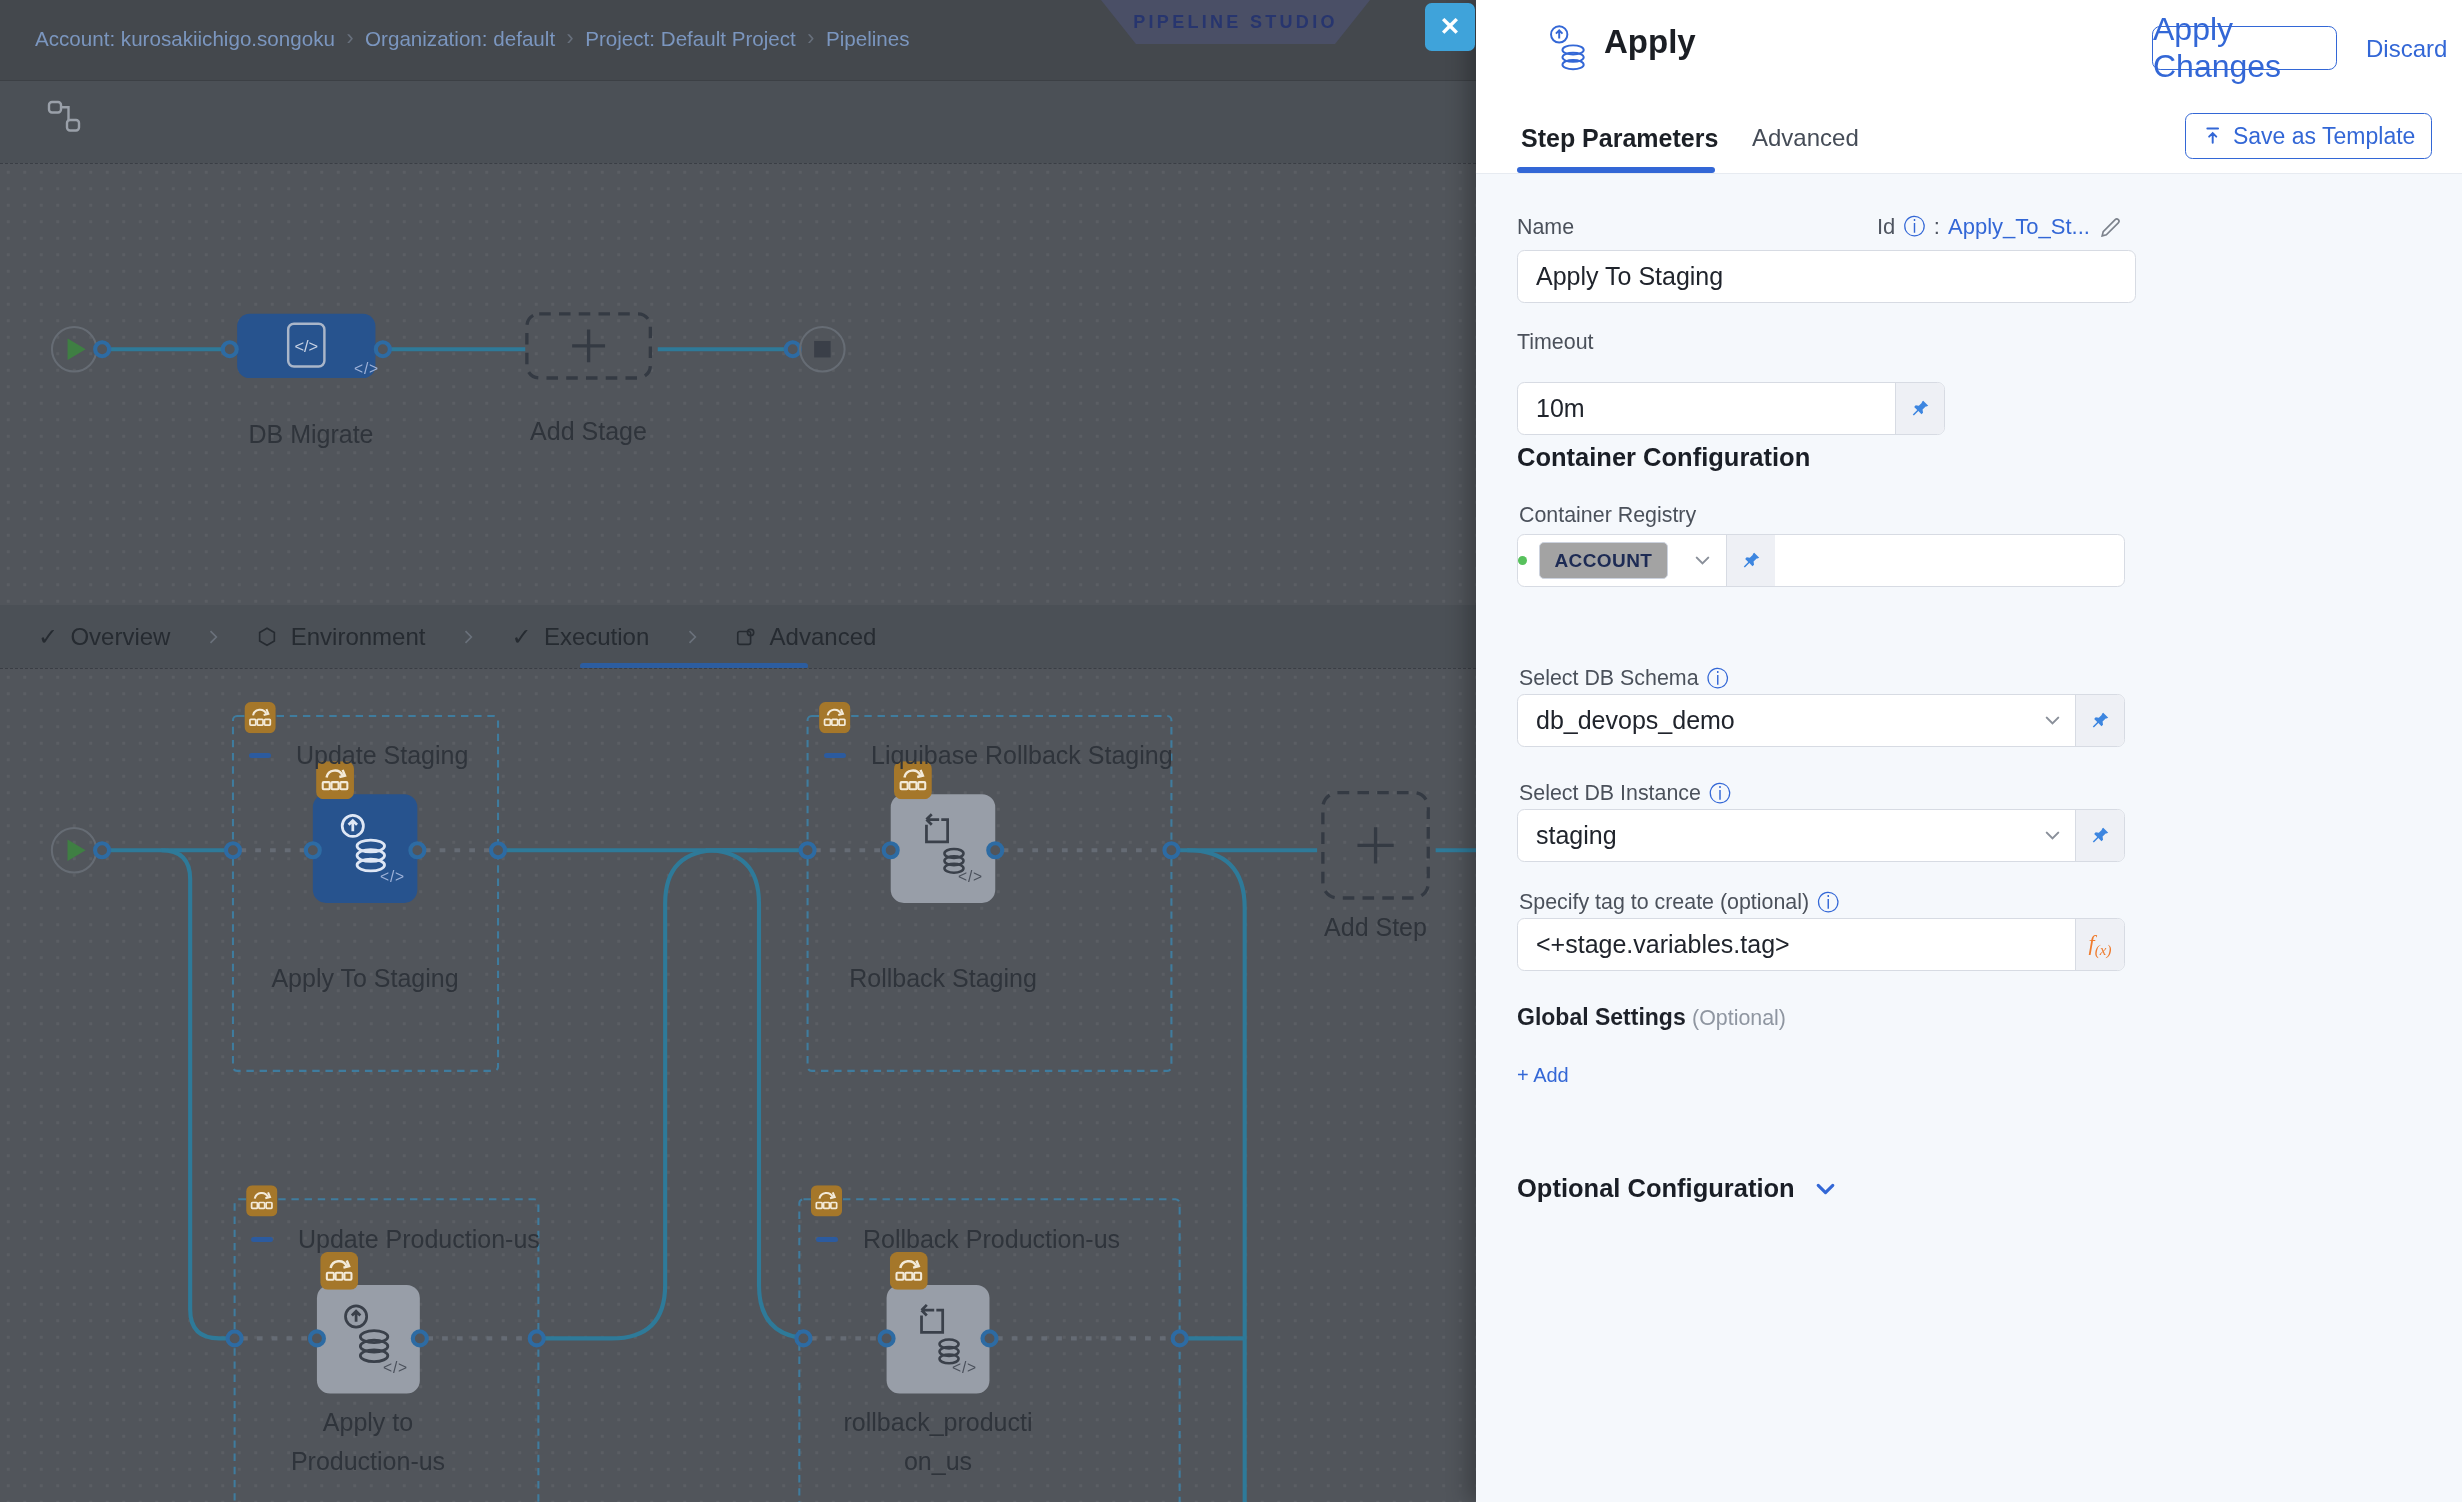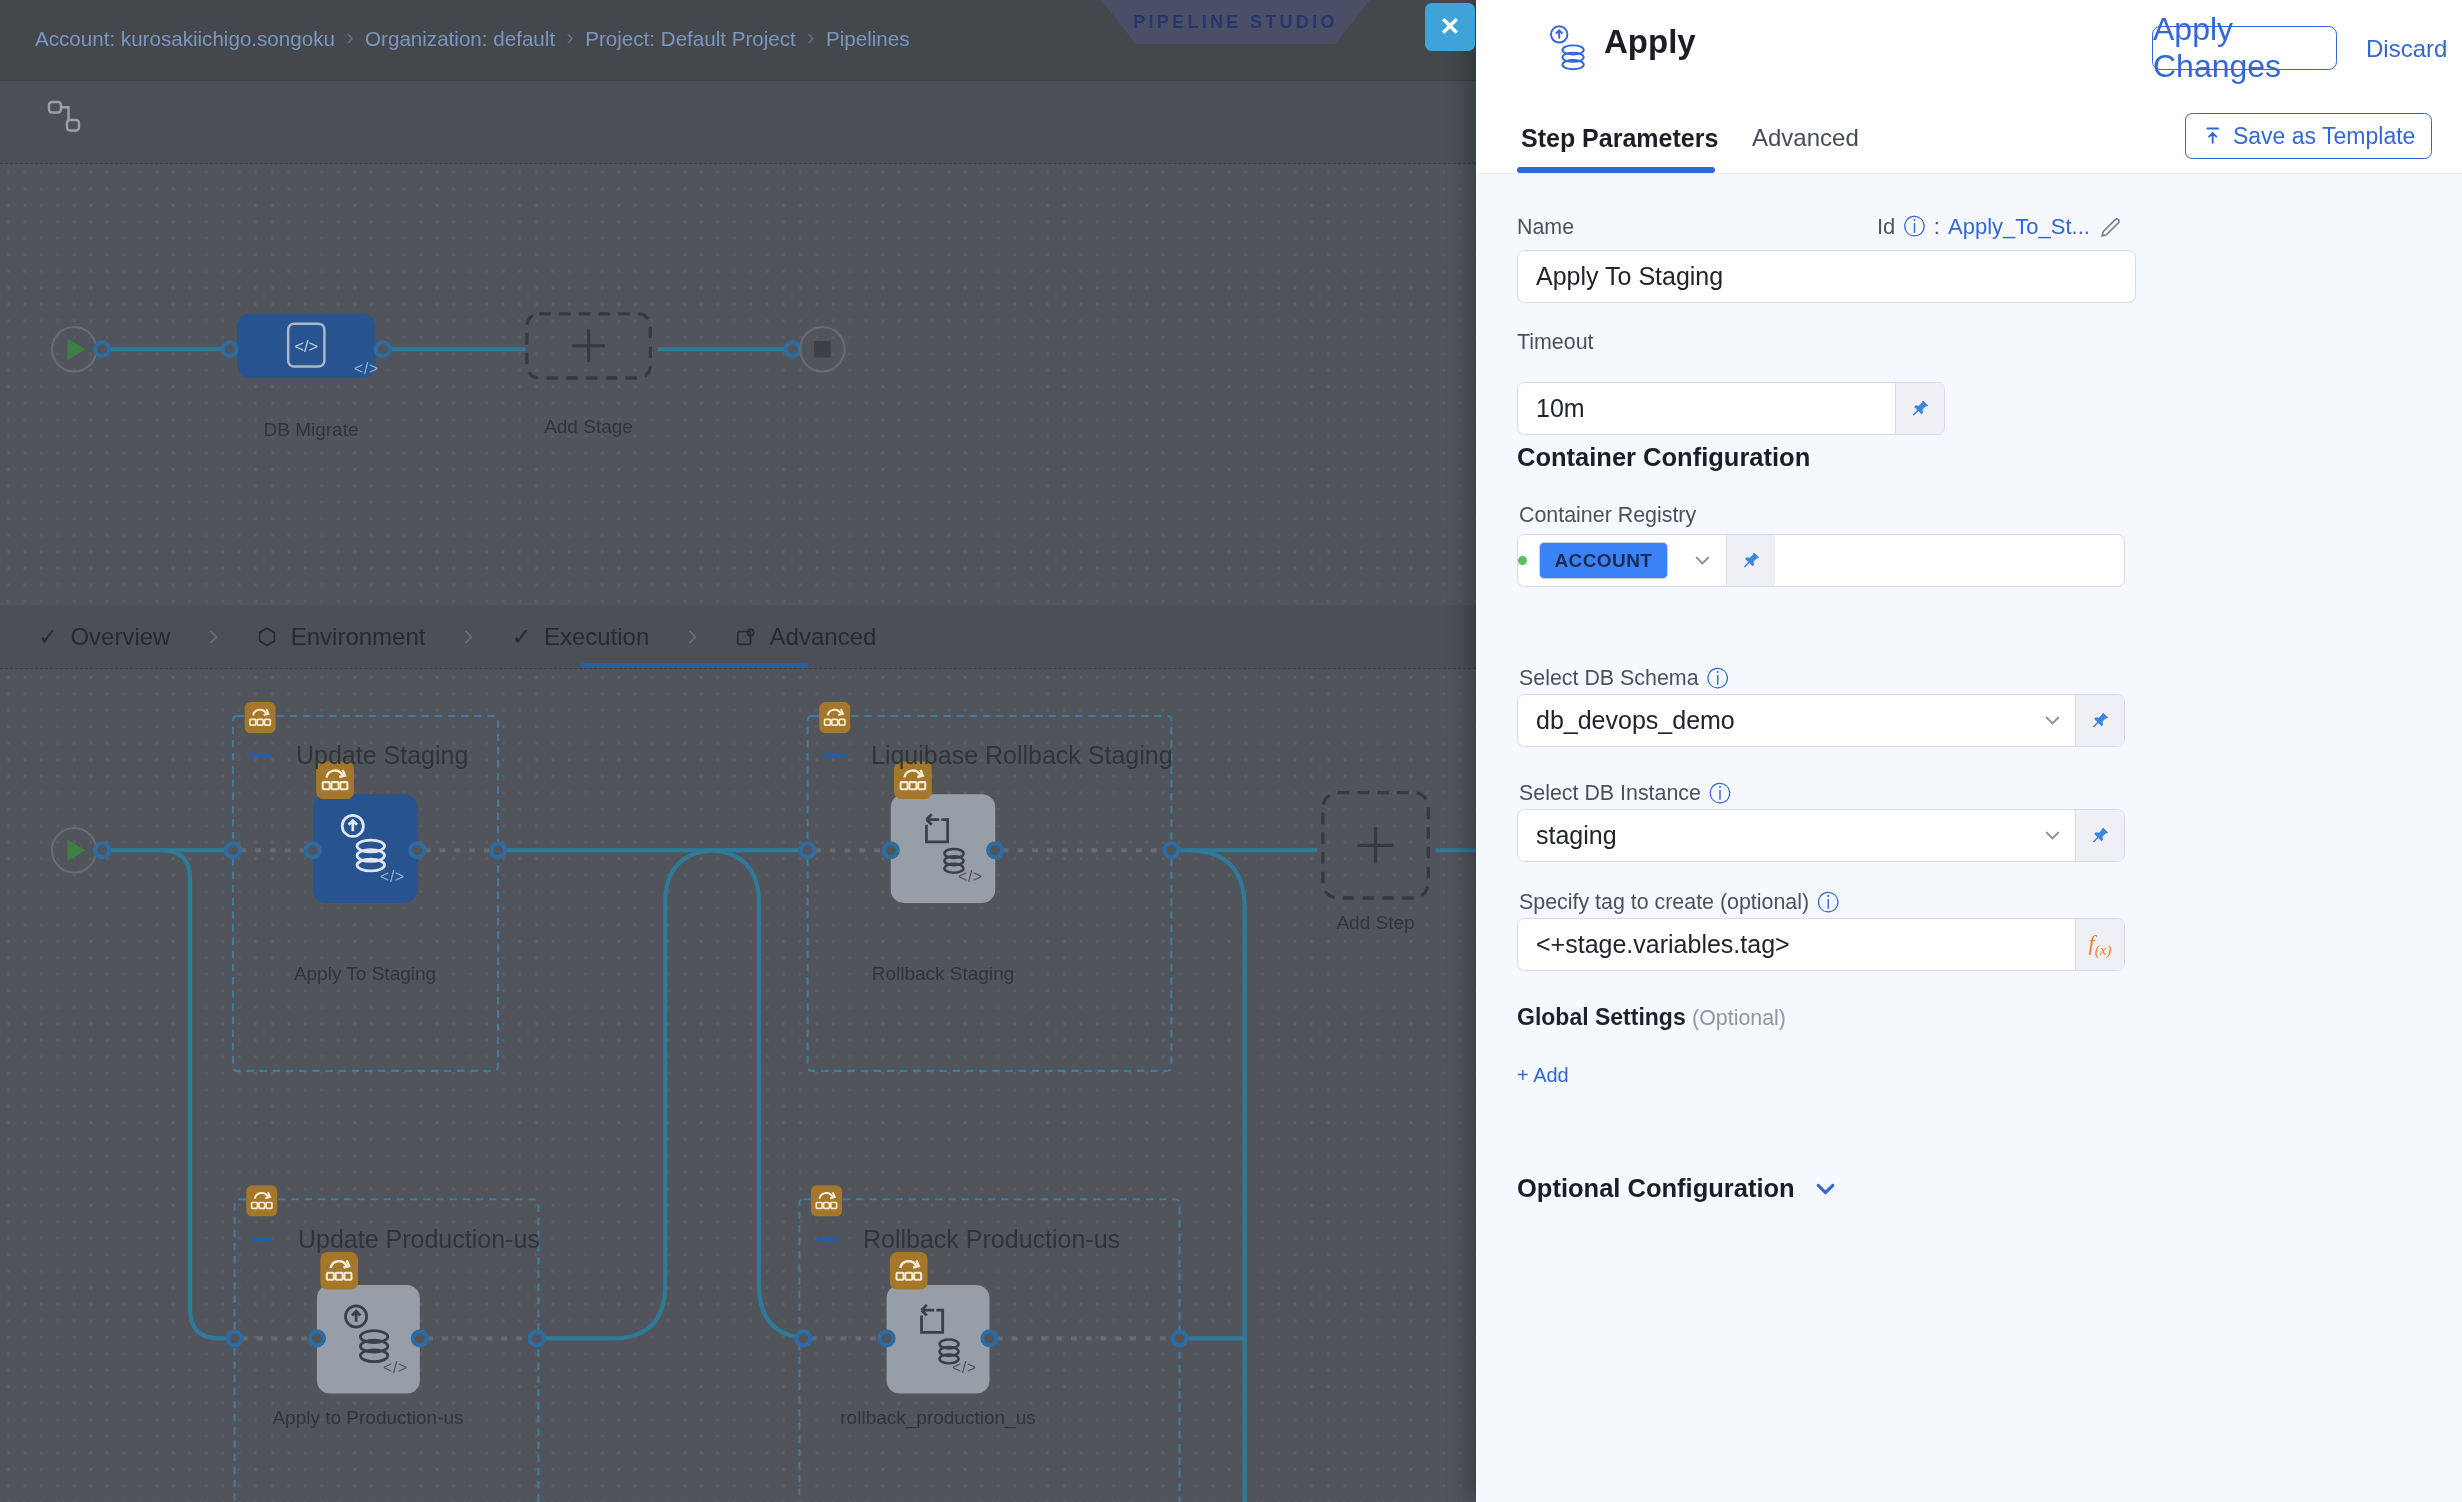--- a/index.html
+++ b/index.html
@@ -27,21 +27,21 @@
   .vy-seg{flex:1;display:flex;align-items:center;justify-content:center;
           font-size:16.5px;font-weight:bold;letter-spacing:0.8px;}
   .vy-on{background:#20242e;color:#c6cad2;border-radius:16.5px;}
   .vy-off{color:#8d939c;}
   
   .canvas{background:#51555b;border-top:1.6px dashed #3a3e45;
           background-image:radial-gradient(rgba(255,255,255,0.055) 1.4px,transparent 1.5px);
           background-size:16.5px 16.5px;}
   #stage-canvas{left:0;top:163px;width:1476px;height:442px;}
   #exec-canvas{left:0;top:668px;width:1476px;height:835px;}
-  .node-label{position:absolute;width:198px;text-align:center;font-size:19px;line-height:1.55;
+  .node-label{position:absolute;width:198px;text-align:center;font-size:25px;line-height:1.55;
               color:#2f343b;}
   .break-all{word-break:break-all;}
   .grp-label{position:absolute;display:flex;align-items:center;gap:25px;font-size:25px;color:#2f343b;white-space:nowrap;}
   .grp-dash{width:22px;height:5.8px;border-radius:3.3px;background:#2c5b9f;}
   .code-glyph{position:absolute;font-size:15.6px;letter-spacing:0.8px;}
   .code-light{color:#9db1d8;} .code-dark{color:#4b515c;}
   
   #tabrow{left:0;top:605px;width:1476px;height:63px;background:#4b5056;display:flex;align-items:center;
           padding-left:38px;gap:33px;box-sizing:border-box;}
   .tab-item{display:flex;align-items:center;gap:12.3px;font-size:24px;color:#262b31;font-weight:500;}
@@ -66,21 +66,21 @@
   #panel-content{left:0;top:173px;width:987px;height:1330px;background:#f5f8fc;border-top:0.8px solid #e7ebf1;}
   .p-abs{position:absolute;}
   .fld-label{font-size:21.4px;color:#4b515b;display:flex;align-items:center;gap:8.2px;}
   .info-i{color:#3367d6;font-size:22px;line-height:1;}
   .fld{display:flex;align-items:stretch;background:#fff;border:1.2px solid #d7dbe3;border-radius:7.4px;
        height:53px;box-sizing:border-box;overflow:hidden;}
   .fld .txt{display:flex;align-items:center;padding:0 18px;font-size:25px;color:#20242c;flex:1;white-space:nowrap;}
   .fld .chev{width:46px;display:flex;align-items:center;justify-content:center;}
   .fld .attach{width:48px;background:#eef0f5;border-left:1.2px solid #d7dbe3;display:flex;
                align-items:center;justify-content:center;flex:none;}
-  .scope-badge{height:35px;padding:0 15px;border:1.2px solid #ccd2de;border-radius:5px;background:#3b82f6;
+  .scope-badge{height:35px;padding:0 15px;border:1.2px solid #ccd2de;border-radius:5px;background:#a3a3a3;
                display:flex;align-items:center;font-size:19px;font-weight:bold;color:#1d2b54;
                letter-spacing:0.4px;margin-right:11.5px;align-self:center;}
   .green-dot{width:9px;height:9px;border-radius:50%;background:#57c15c;margin-right:11.5px;align-self:center;}
   .section-h{font-size:25.5px;font-weight:bold;color:#1a1e26;}
   .blue-link{color:#3367d6;}
   .fx{color:#ef7b2d;font-size:22px;font-style:italic;font-family:"Liberation Serif",serif;}
   .fx sub{font-size:15px;}
   #id-row{display:flex;align-items:center;gap:8.2px;font-size:22px;color:#4f5560;}
 </style>
 </head>

